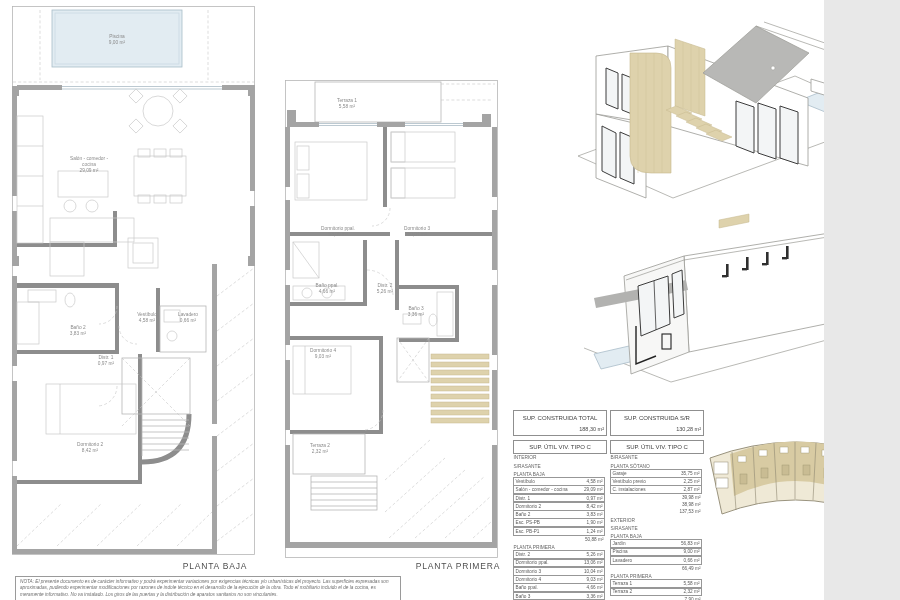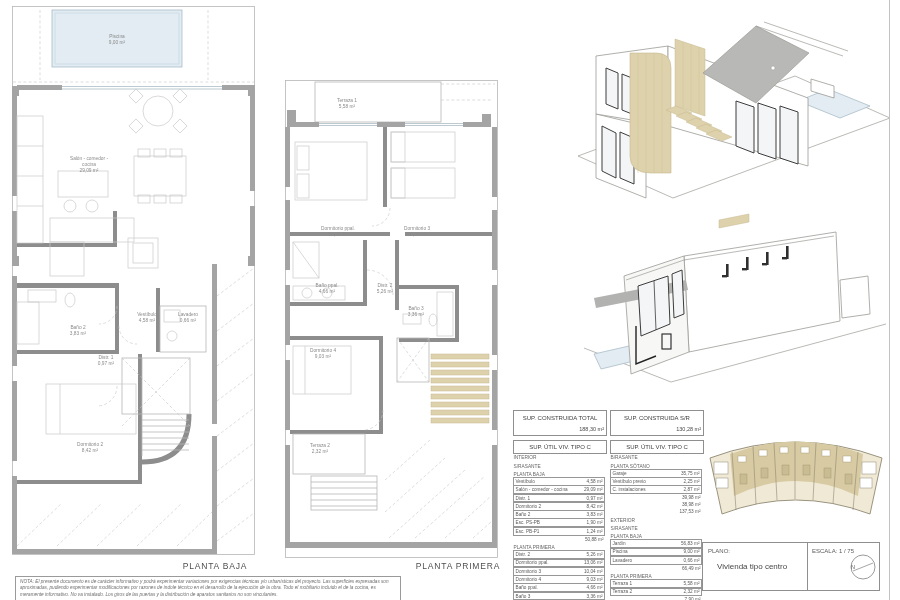--- a/index.html
+++ b/index.html
@@ -1,16 +1,16 @@
 <!DOCTYPE html>
 <html><head>
 <meta charset="utf-8">
 <style>
   html,body{margin:0;padding:0;background:#e8e8e8;font-family:"Liberation Sans",sans-serif;}
-  #sheet{position:relative;width:900px;height:600px;background:#ffffff;overflow:hidden;}
+  #sheet{position:relative;width:824px;height:600px;background:#ffffff;overflow:hidden;}
   svg{position:absolute;overflow:visible;}
   
   .w{fill:#a4a4a4;}
   .wd{fill:#8d8d8d;}
   .tn{stroke:#b6b6b6;fill:none;stroke-width:0.8;}
   .fn{stroke:#c9c9c9;fill:none;stroke-width:0.7;}
   .dsh{stroke:#c6c6c6;fill:none;stroke-width:0.6;stroke-dasharray:3 2.2;}
   .glz{stroke:#9fb2bd;fill:none;stroke-width:0.7;}
   .pool{fill:#e2ecf2;stroke:#a9bdc9;stroke-width:0.8;}
   .tan{fill:#ded2ac;stroke:#c6b98f;stroke-width:0.5;}
@@ -545,29 +545,18 @@
       <rect x="103" y="49" width="7" height="10" fill="#c9bc93" stroke="#99926f" stroke-width="0.4"></rect>
       <rect x="124" y="52" width="7" height="10" fill="#c9bc93" stroke="#99926f" stroke-width="0.4"></rect>
       <rect x="145" y="58" width="7" height="10" fill="#c9bc93" stroke="#99926f" stroke-width="0.4"></rect>
       <rect x="14" y="46" width="14" height="12" fill="#fff" stroke="#8f8872" stroke-width="0.5"></rect>
       <rect x="16" y="62" width="12" height="10" fill="#fff" stroke="#8f8872" stroke-width="0.5"></rect>
       <rect x="162" y="46" width="14" height="12" fill="#fff" stroke="#8f8872" stroke-width="0.5"></rect>
       <rect x="160" y="62" width="12" height="10" fill="#fff" stroke="#8f8872" stroke-width="0.5"></rect>
     </g>
   </svg>
 
-  <div id="titleblock" style="left:702px;top:542px;width:176px;height:47px;">
-    <div class="lbl" style="left:5px;top:5px;">PLANO:</div>
-    <div class="val" style="left:14px;top:19px;">Vivienda tipo centro</div>
-    <div style="position:absolute;left:104px;top:0;width:0;height:47px;border-left:1px solid #8f8f8f;"></div>
-    <div class="lbl" style="left:109px;top:5px;">ESCALA:  1 / 75</div>
-    <svg style="left:128px;top:10px;" width="46" height="30" viewBox="0 0 46 30">
-      <circle cx="32" cy="14" r="12" fill="none" stroke="#8f8f8f" stroke-width="0.9"></circle>
-      <line x1="22" y1="18" x2="42" y2="10" stroke="#8f8f8f" stroke-width="0.8"></line>
-    </svg>
-    <div class="lbl" style="left:148px;top:21px;font-size:5.5px;">N</div>
-  </div>
 
   <div id="notebox" style="left:15px;top:576px;width:376px;height:19px;">NOTA: El presente documento es de carácter informativo y podrá experimentar variaciones por exigencias técnicas y/o urbanísticas del proyecto. Las superficies expresadas son aproximadas, pudiendo experimentar modificaciones por razones de índole técnico en el desarrollo de la ejecución de la obra. Todo el mobiliario incluido el de la cocina, es meramente informativo. No va instalado. Los giros de las puertas y la distribución de aparatos sanitarios no son vinculantes.</div>
 
   <div class="edge" style="left:889px;top:0;width:1px;height:600px;"></div>
 
 </div>
 
 </body></html>

